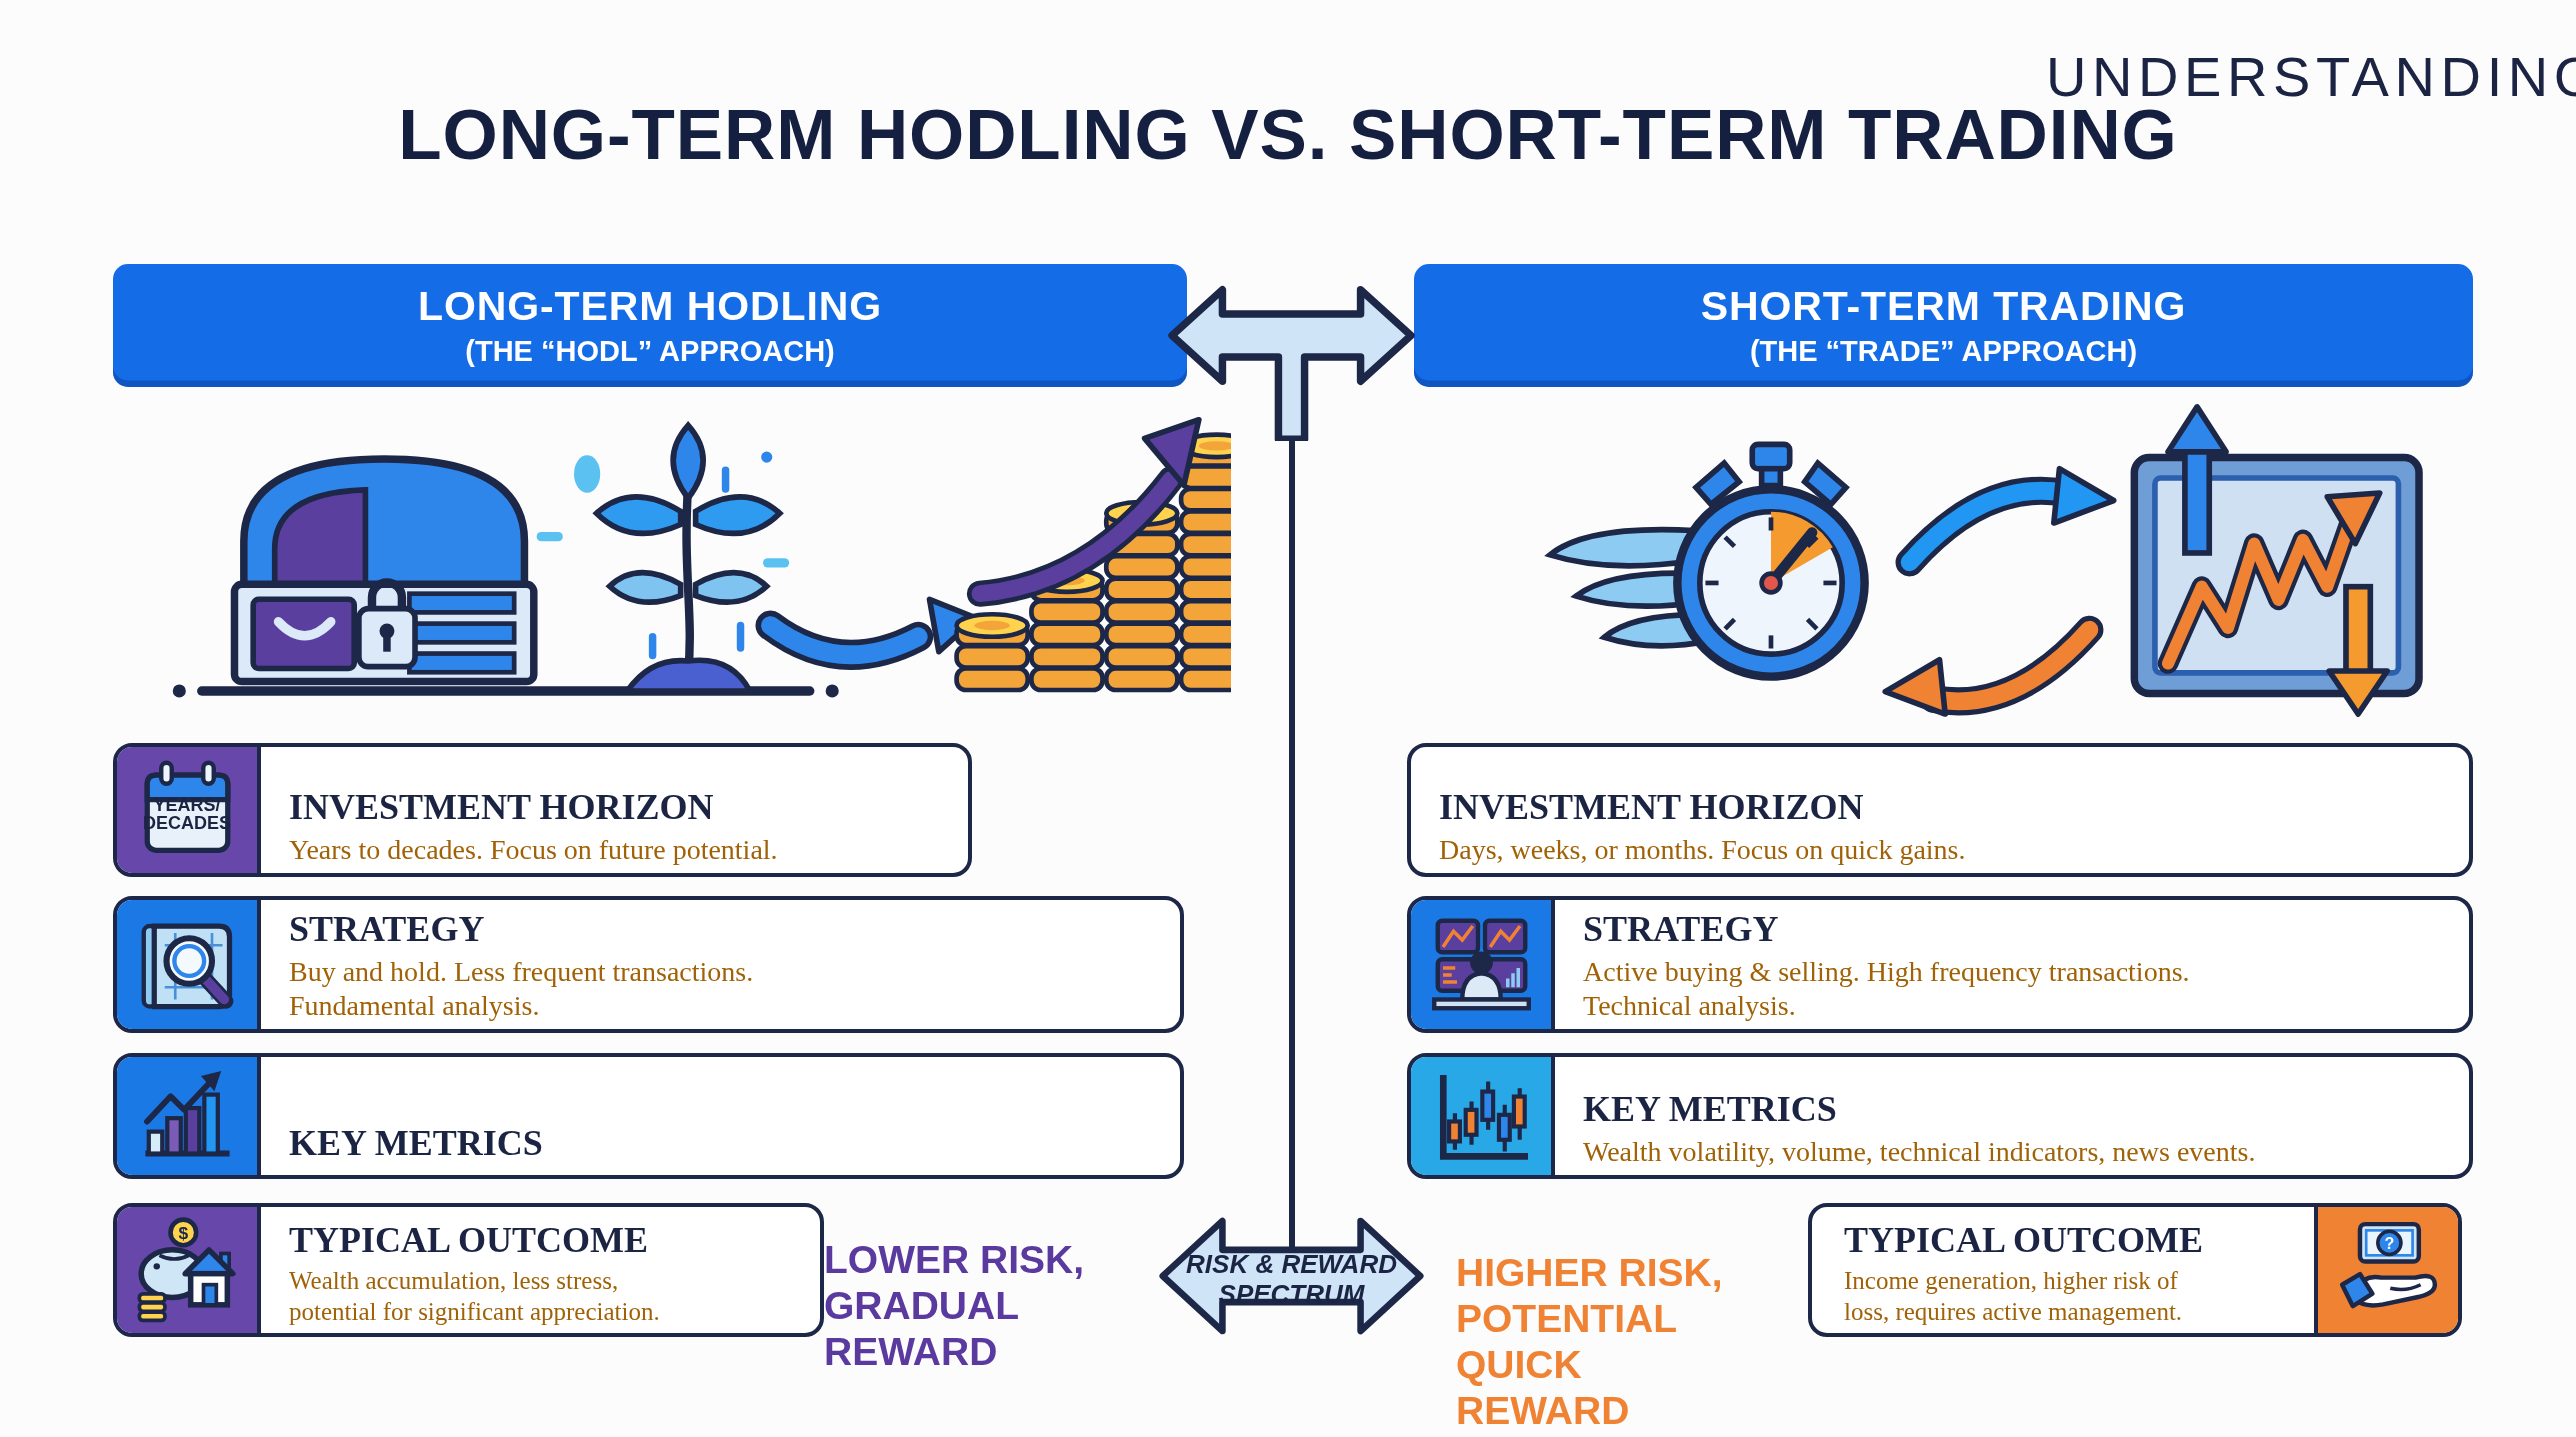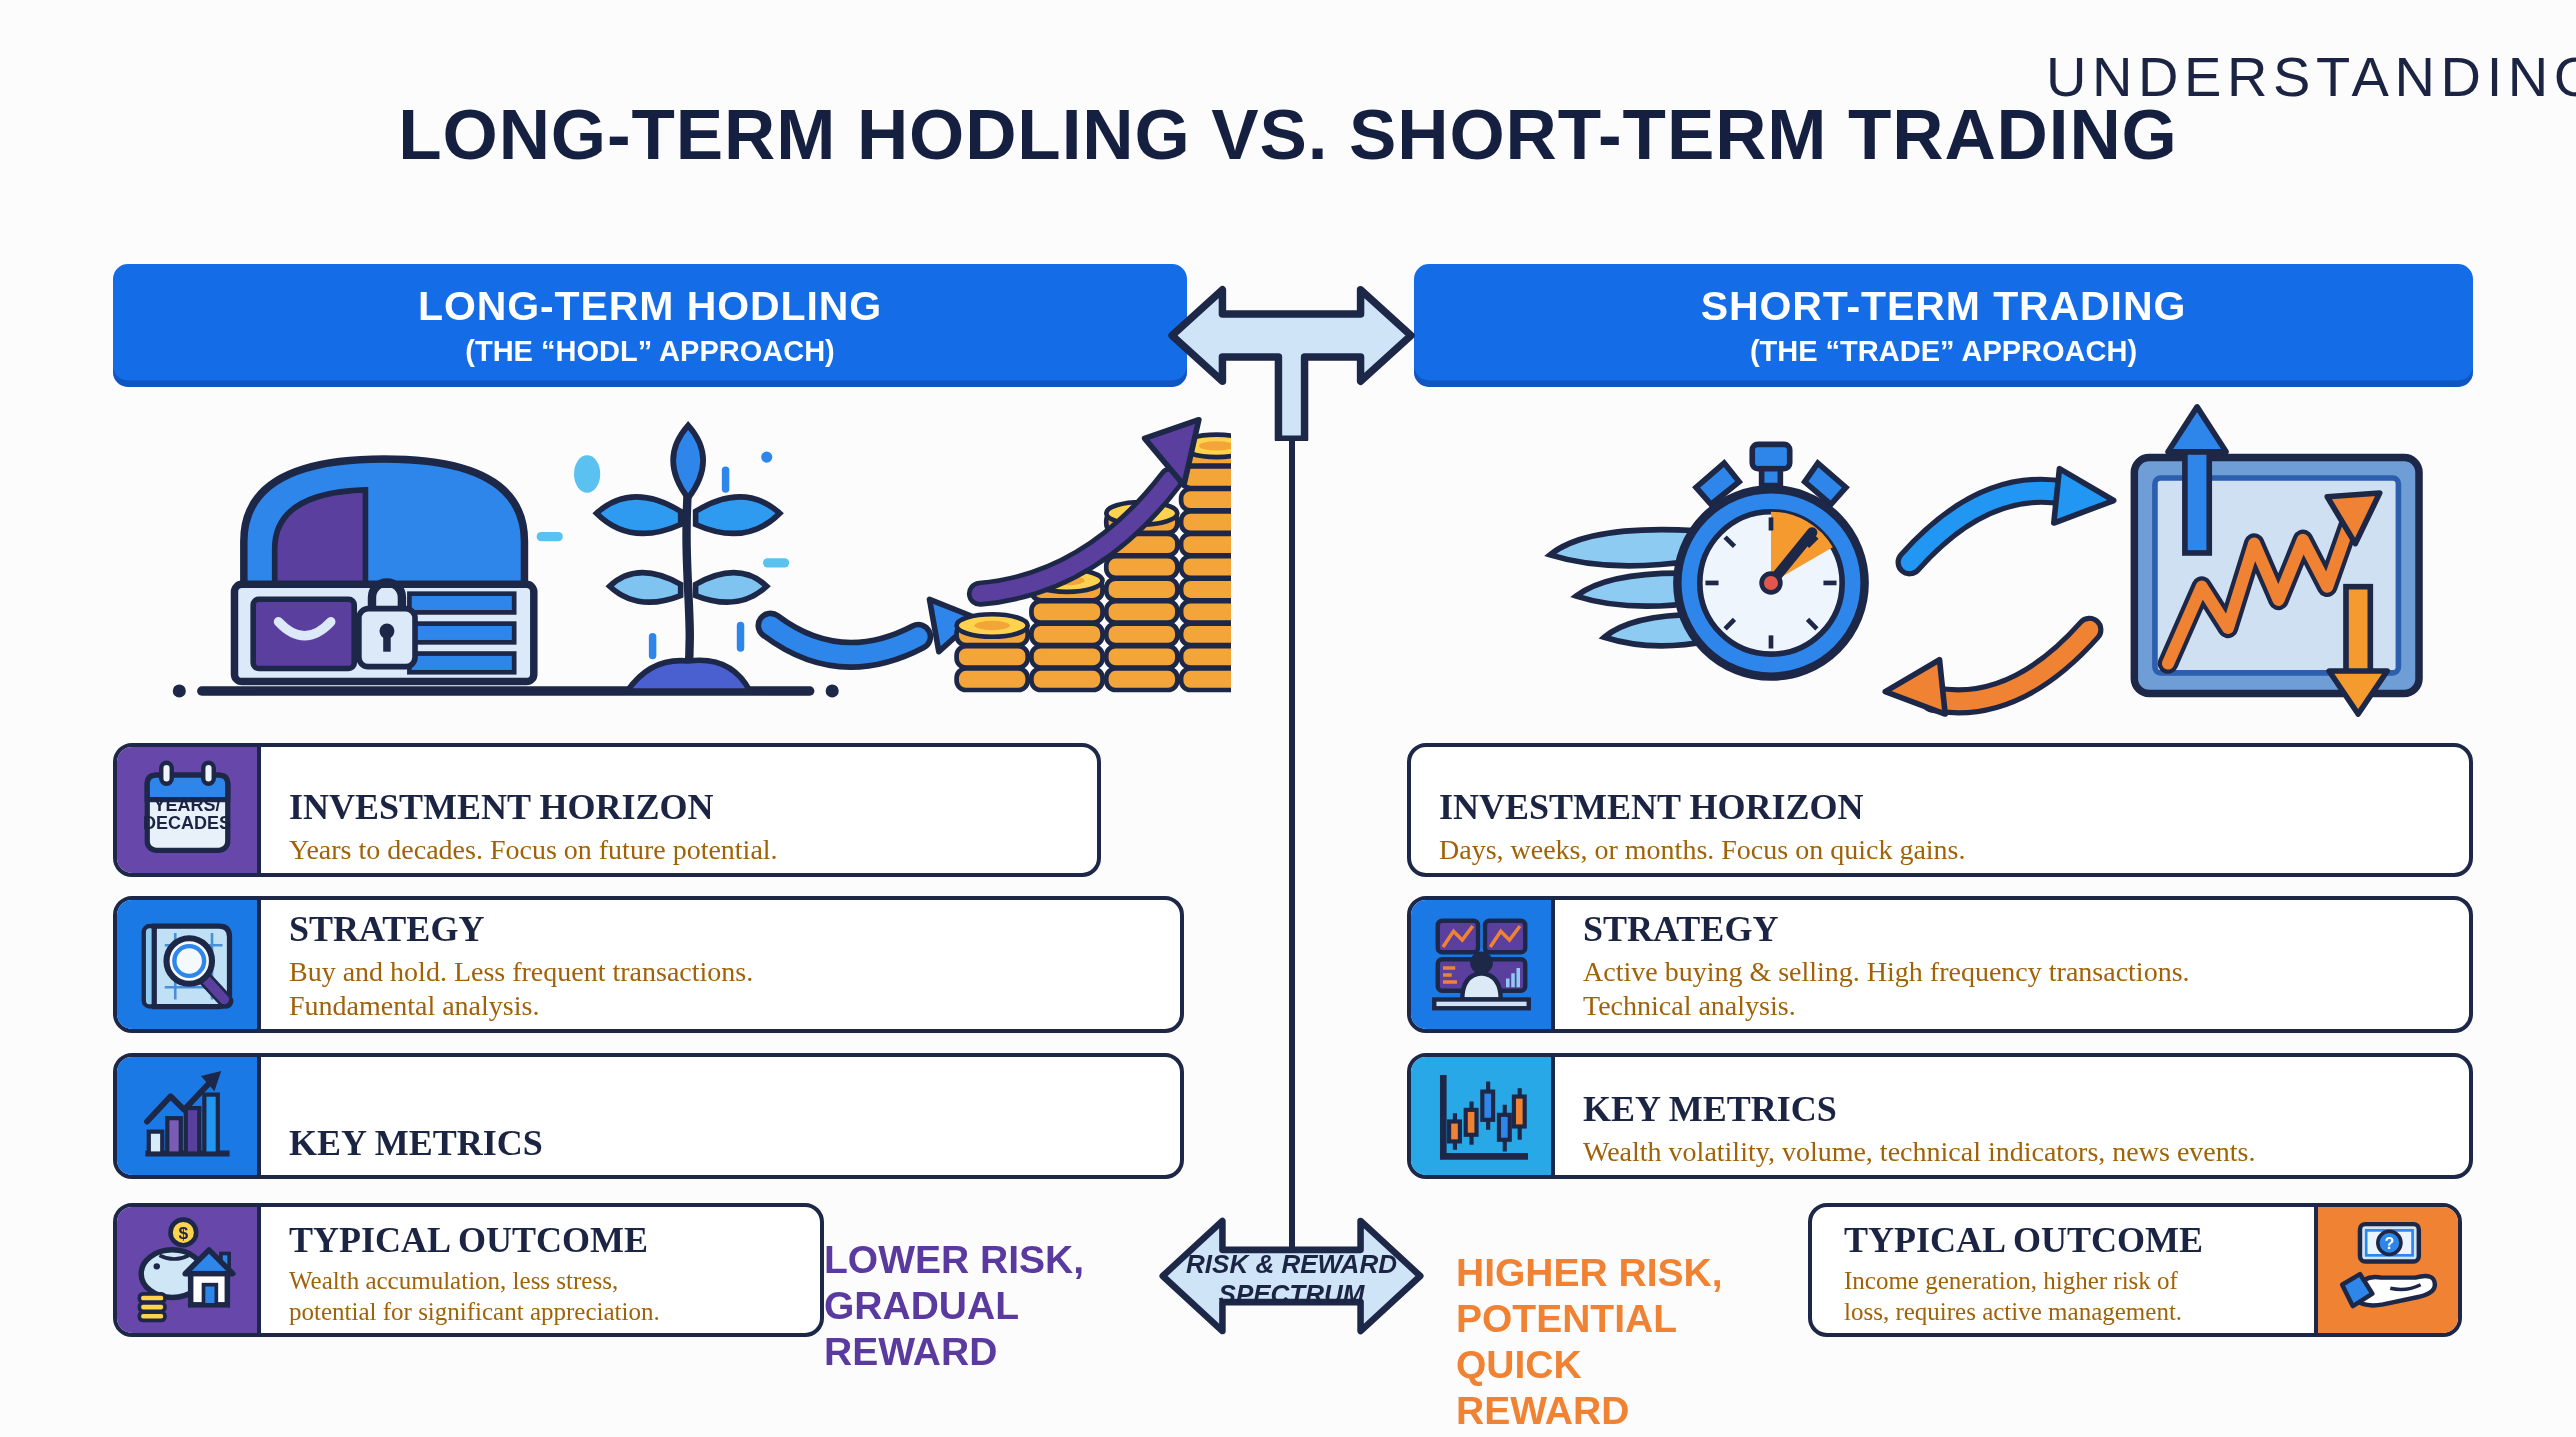--- a/index.html
+++ b/index.html
@@ -217,21 +217,21 @@
       <polyline points="676,278 712,196 740,240 768,150 794,210 820,146 846,196 872,122" fill="none" stroke="#1d2747" stroke-width="22" stroke-linecap="round" stroke-linejoin="round"></polyline>
       <polyline points="676,278 712,196 740,240 768,150 794,210 820,146 846,196 872,122" fill="none" stroke="#f08233" stroke-width="13" stroke-linecap="round" stroke-linejoin="round"></polyline>
       <polygon points="902,96 846,100 876,150" fill="#f08233" stroke="#1d2747" stroke-width="6" stroke-linejoin="round"></polygon>
       <rect x="694" y="48" width="26" height="112" fill="#2e86ea" stroke="#1d2747" stroke-width="6"></rect>
       <polygon points="707,4 676,52 738,52" fill="#2e86ea" stroke="#1d2747" stroke-width="6" stroke-linejoin="round"></polygon>
       <rect x="866" y="196" width="26" height="92" fill="#f49a2e" stroke="#1d2747" stroke-width="6"></rect>
       <polygon points="879,332 848,286 910,286" fill="#f49a2e" stroke="#1d2747" stroke-width="6" stroke-linejoin="round"></polygon>
     </g>
   </svg>
 
-  <div class="abs row" style="left:113px;top:743px;width:988px;height:134px;">
+  <div class="abs row" style="left:113px;top:743px;width:859px;height:134px;">
     <div class="tile tile-purple">
       <svg width="105" height="110" viewBox="0 0 120 120">
         <rect x="14" y="20" width="92" height="86" rx="10" fill="#e8f1fa" stroke="#1d2747" stroke-width="6"></rect>
         <path d="M14,48 V30 Q14,20 24,20 H96 Q106,20 106,30 V48 Z" fill="#2e86ea" stroke="#1d2747" stroke-width="6"></path>
         <rect x="30" y="6" width="12" height="24" rx="6" fill="#eef5fc" stroke="#1d2747" stroke-width="5"></rect>
         <rect x="78" y="6" width="12" height="24" rx="6" fill="#eef5fc" stroke="#1d2747" stroke-width="5"></rect>
       </svg>
       <div class="badge-cal preline">YEARS/
 DECADES</div>
     </div>

